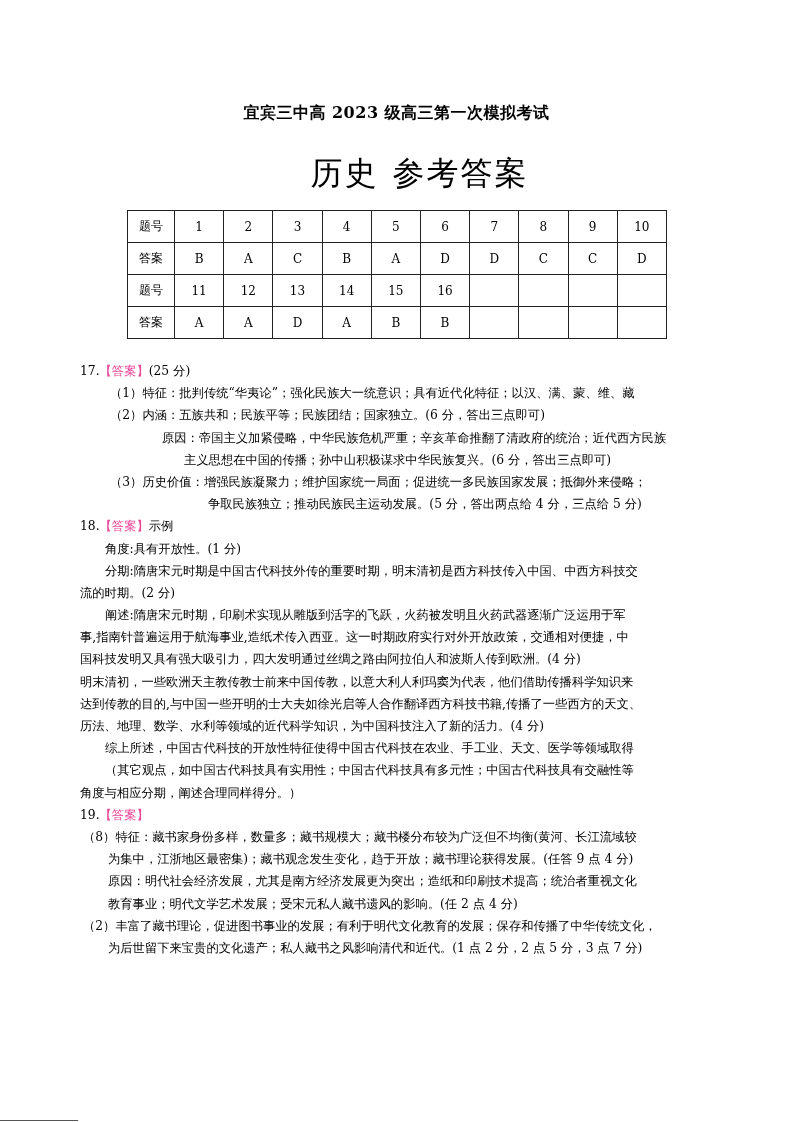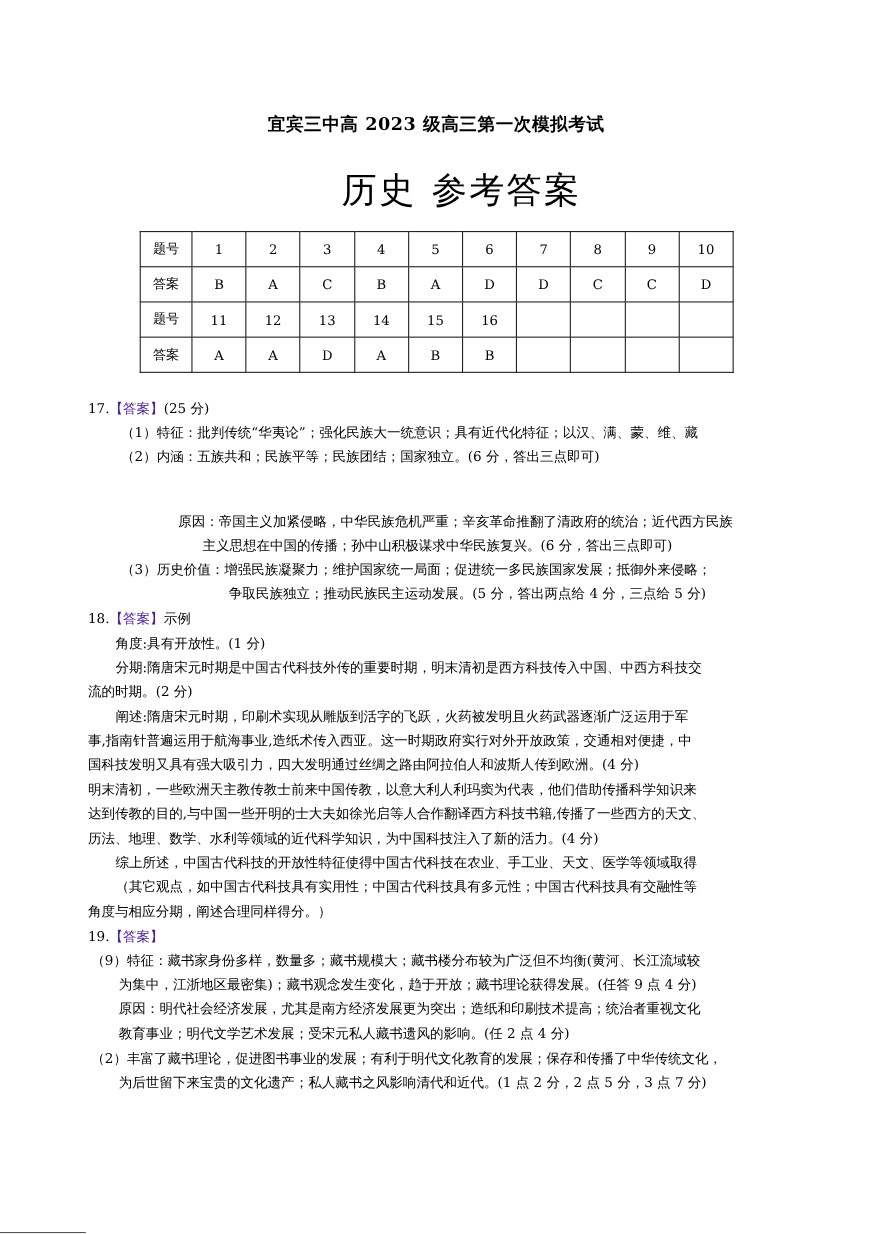--- a/index.html
+++ b/index.html
@@ -10,24 +10,24 @@
          font-size: 16px; font-weight: bold; letter-spacing: 0.5px; }
   .subject-title { position: absolute; top: 152px; left: 0; width: 793px; text-align: center;
          font-family: "DejaVu Sans", "Liberation Sans", sans-serif; font-size: 32px; letter-spacing: 2px; padding-left: 23px; }
   .subject-title .gap { display: inline-block; width: 14px; }
   table.answers { position: absolute; top: 210px; left: 127px; width: 540px; border-collapse: collapse;
          font-size: 12px; table-layout: fixed; }
   table.answers td { border: 1.5px solid #222; height: 31px; text-align: center; padding: 0; }
   table.answers td.head { width: 46px; }
   .body { position: absolute; left: 80px; top: 360px; width: 636px; font-size: 12.3px; line-height: 22.2px; }
   .line { white-space: nowrap; height: 22.2px; }
-  .red { color: #4c1d95; }
+  .red { color: #ec4899; }
   .i1 { padding-left: 30px; }
   .i2 { padding-left: 104px; }
-  .i2b { padding-left: 82px; margin-top: 36px; }
+  .i2b { padding-left: 82px; }
   .i3 { padding-left: 128px; }
   .p18 { padding-left: 25px; }
   .p0 { padding-left: 0; }
   .q19a { padding-left: 3px; }
   .q19b { padding-left: 28px; }
   .footer { position: absolute; top: 1054px; left: 0; width: 793px; text-align: center; font-size: 11.5px; }
   .footline { position: absolute; top: 1120px; left: 0; width: 78px; height: 1px; background: #555; }
 </style>
 </head>
 <body>
@@ -121,21 +121,21 @@
     <div class="line p0">明末清初，一些欧洲天主教传教士前来中国传教，以意大利人利玛窦为代表，他们借助传播科学知识来</div>
     <div class="line p0">达到传教的目的,与中国一些开明的士大夫如徐光启等人合作翻译西方科技书籍,传播了一些西方的天文、</div>
     <div class="line p0">历法、地理、数学、水利等领域的近代科学知识，为中国科技注入了新的活力。(4 分)</div>
     <div class="line p18">综上所述，中国古代科技的开放性特征使得中国古代科技在农业、手工业、天文、医学等领域取得</div>
     <div class="line p18">（其它观点，如中国古代科技具有实用性；中国古代科技具有多元性；中国古代科技具有交融性等</div>
     <div class="line p0">角度与相应分期，阐述合理同样得分。）</div>
 
     <div class="line">
       <span>19.</span><span class="red">【答案】</span>
     </div>
-    <div class="line q19a">（9）特征：藏书家身份多样，数量多；藏书规模大；藏书楼分布较为广泛但不均衡(黄河、长江流域较</div>
+    <div class="line q19a">（8）特征：藏书家身份多样，数量多；藏书规模大；藏书楼分布较为广泛但不均衡(黄河、长江流域较</div>
     <div class="line q19b">为集中，江浙地区最密集)；藏书观念发生变化，趋于开放；藏书理论获得发展。(任答 9 点 4 分)</div>
     <div class="line q19b">原因：明代社会经济发展，尤其是南方经济发展更为突出；造纸和印刷技术提高；统治者重视文化</div>
     <div class="line q19b">教育事业；明代文学艺术发展；受宋元私人藏书遗风的影响。(任 2 点 4 分)</div>
     <div class="line q19a">（2）丰富了藏书理论，促进图书事业的发展；有利于明代文化教育的发展；保存和传播了中华传统文化，</div>
     <div class="line q19b">为后世留下来宝贵的文化遗产；私人藏书之风影响清代和近代。(1 点 2 分，2 点 5 分，3 点 7 分)</div>
   </div>
 
   <div class="footline"></div>
 </div>
 

